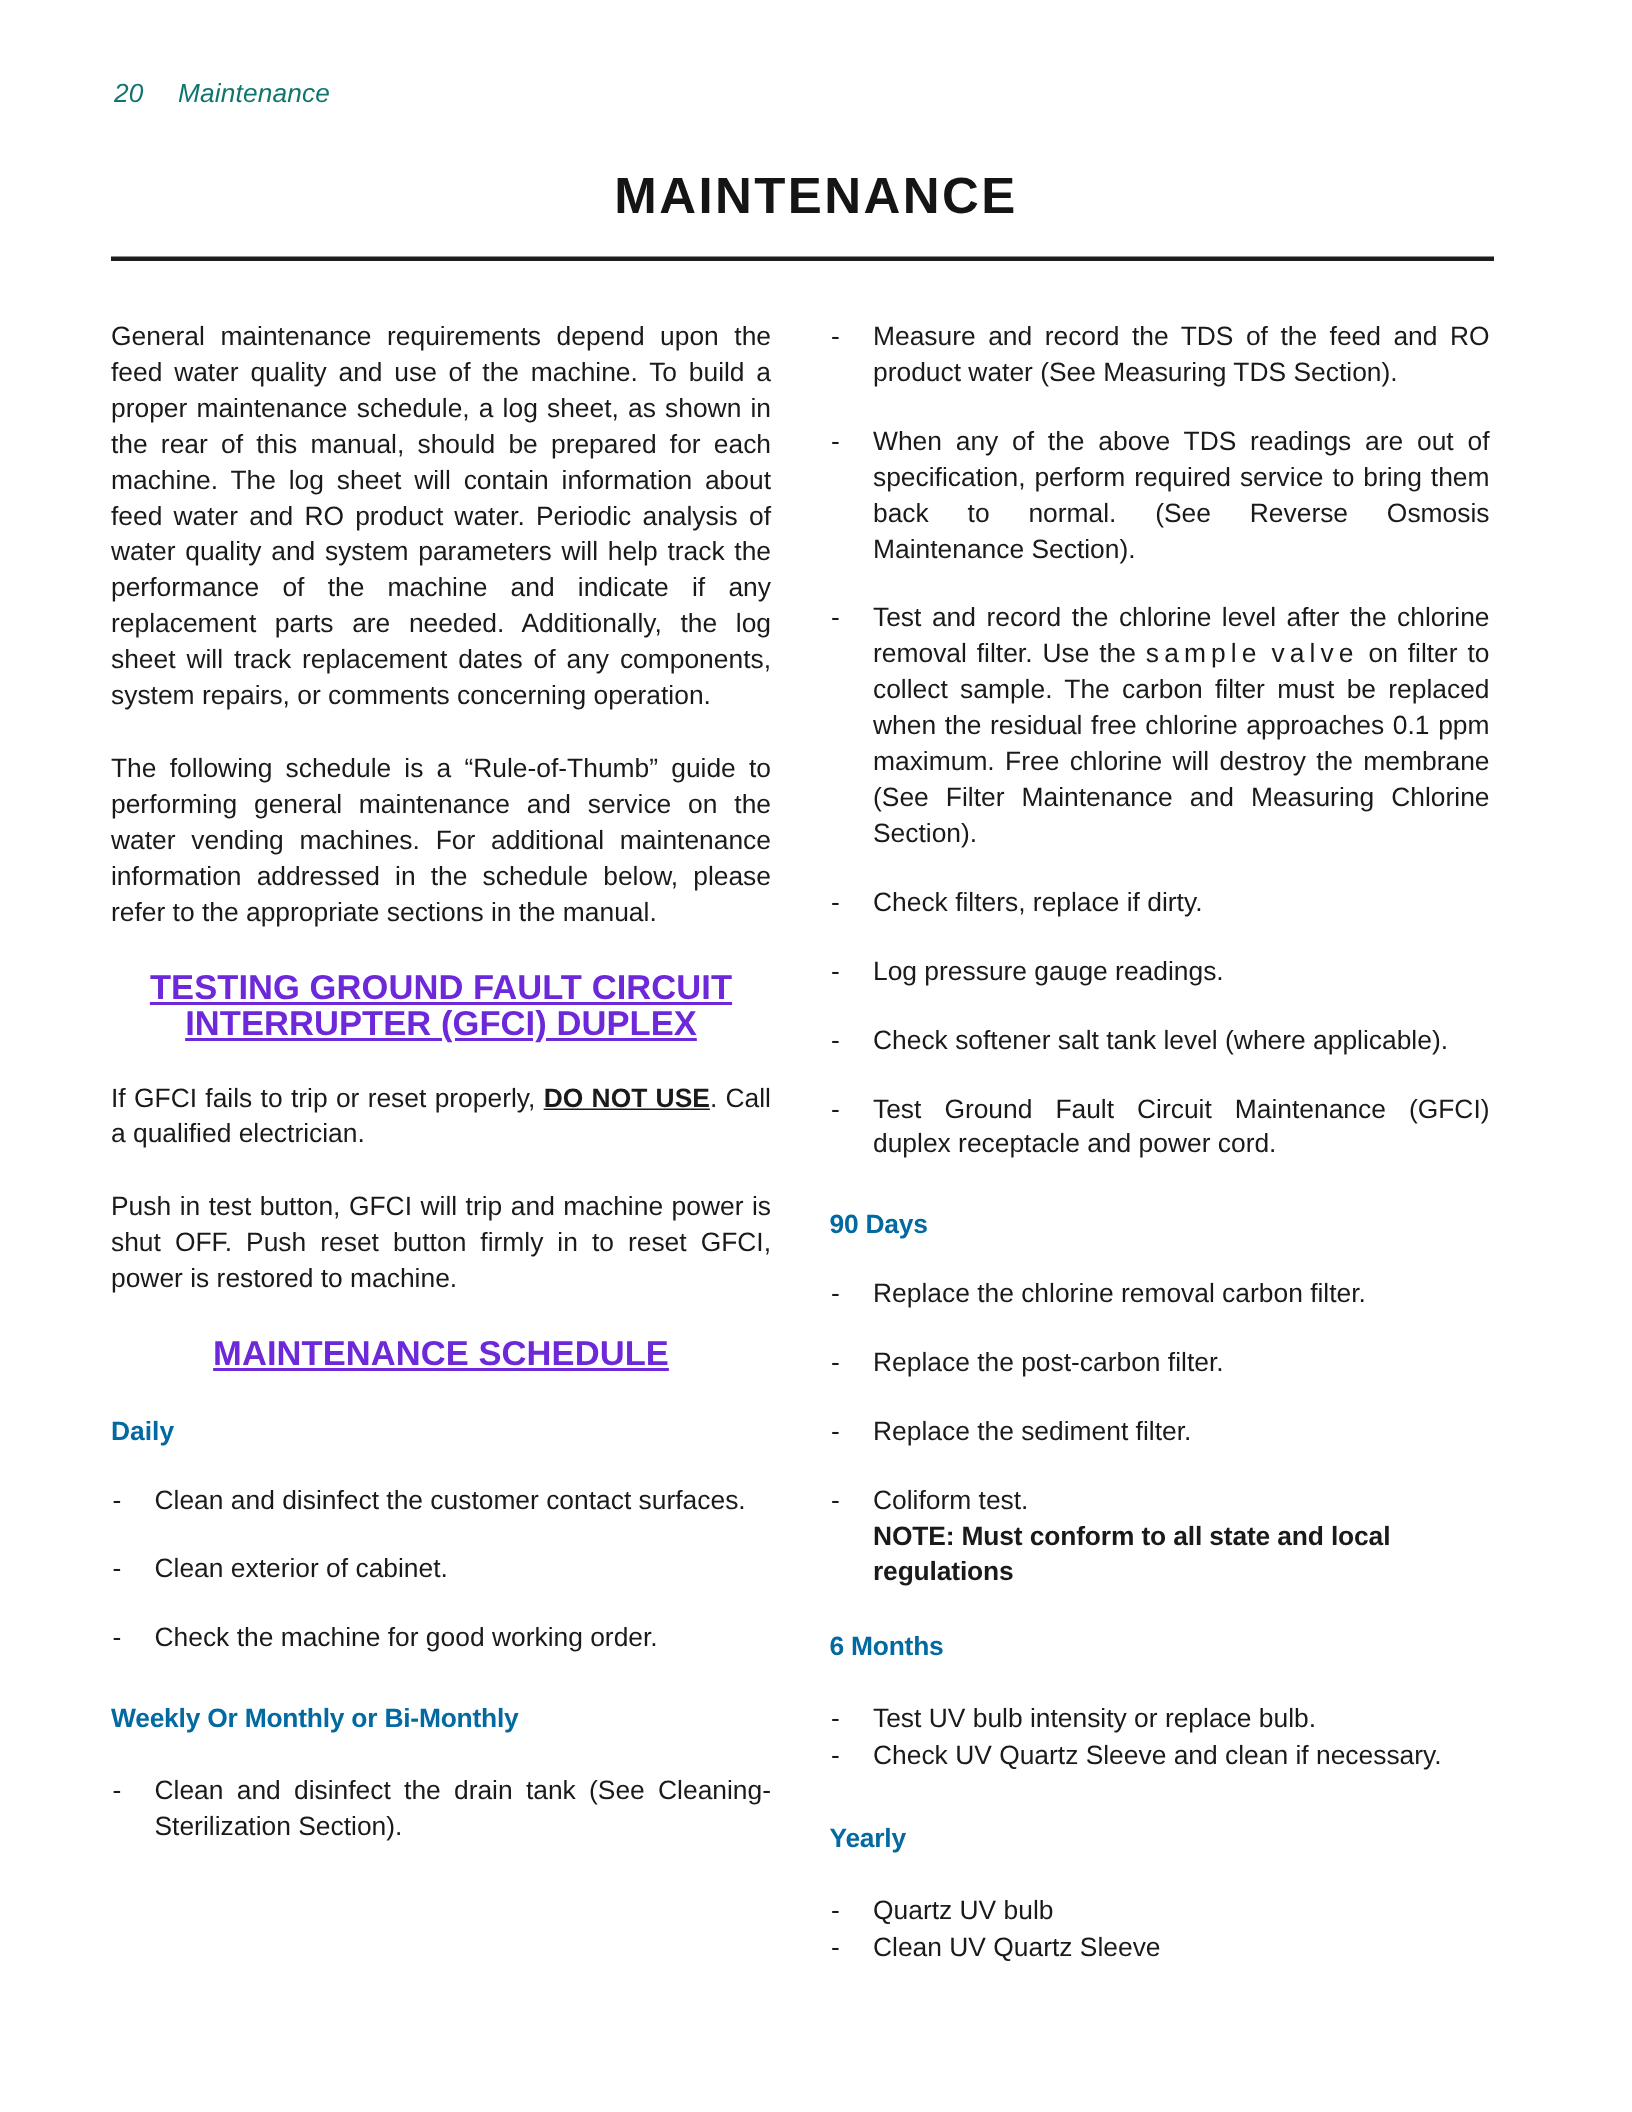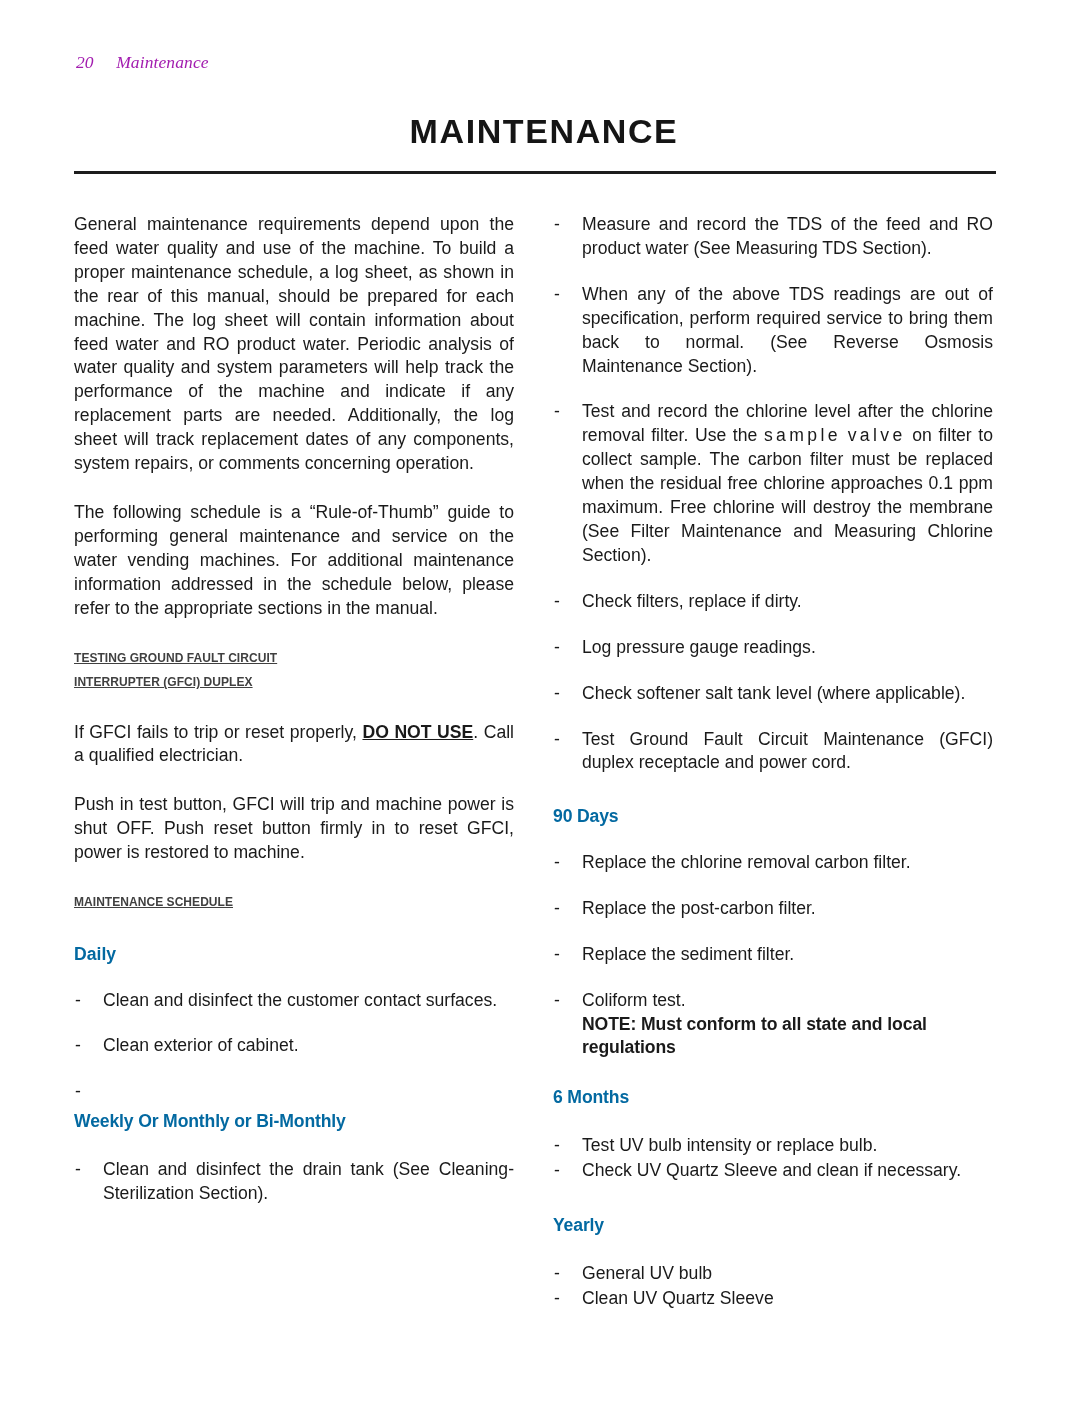--- a/index.html
+++ b/index.html
@@ -18,23 +18,22 @@
     overflow: hidden;
   }
 
   
   .running-header {
     position: absolute;
     left: 76px;
     top: 52px;
     font-style: italic;
     font-size: 17.5px;
-    color: #a21caf;
+    color: #0f766e;
     letter-spacing: 0.1px;
-    font-family: Liberation Serif, serif;
   }
   .running-header .folio { margin-right: 18px; }
 
   
   .page-title {
     position: absolute;
     left: 0;
     right: 0;
     top: 112px;
     text-align: center;
@@ -75,26 +74,27 @@
     text-align: justify;
     text-justify: inter-word;
     color: #1a1a1a;
   }
 
   .u-bold { font-weight: bold; text-decoration: underline; }
 
   
   .center-head {
     margin: 0;
-    font-size: 12px;
+    text-align: center;
+    font-size: 23px;
     font-weight: bold;
     line-height: 24.5px;
     text-decoration: underline;
     letter-spacing: 0.05px;
-    color: #404040;
+    color: #6d28d9;
   }
   .center-head span { text-decoration: underline; display: inline-block; }
 
   
   .sub-head {
     margin: 0;
     font-size: 17.6px;
     font-weight: bold;
     line-height: 22px;
     color: #0369a1;
@@ -182,21 +182,21 @@
 
       <div class="gap-28"></div>
 
       <div class="sub-head">Daily</div>
 
       <div class="gap-24"></div>
 
       <ul class="dash-list">
         <li><span class="dash">-</span><span>Clean and disinfect the customer contact surfaces.</span></li>
         <li class="no-just"><span class="dash">-</span><span>Clean exterior of cabinet.</span></li>
-        <li class="no-just"><span class="dash">-</span></li>
+        <li class="no-just"><span class="dash">-</span><span>Check the machine for good working order.</span></li>
       </ul>
 
       <div class="gap-30"></div>
 
       <div class="sub-head cond">Weekly Or Monthly or Bi-Monthly</div>
 
       <div class="gap-26"></div>
 
       <ul class="dash-list">
         <li><span class="dash">-</span><span>Clean and disinfect the drain tank (See Cleaning-Sterilization Section).</span></li>
@@ -240,20 +240,20 @@
         <li class="no-just packed"><span class="dash">-</span><span>Check UV Quartz Sleeve and clean if necessary.</span></li>
       </ul>
 
       <div class="gap-30"></div>
 
       <div class="sub-head cond">Yearly</div>
 
       <div class="gap-26"></div>
 
       <ul class="dash-list">
-        <li class="no-just packed"><span class="dash">-</span><span>General UV bulb</span></li>
+        <li class="no-just packed"><span class="dash">-</span><span>Quartz UV bulb</span></li>
         <li class="no-just packed"><span class="dash">-</span><span>Clean UV Quartz Sleeve</span></li>
       </ul>
 
     </div>
 
   </div>
 </div>
 
 </body></html>

